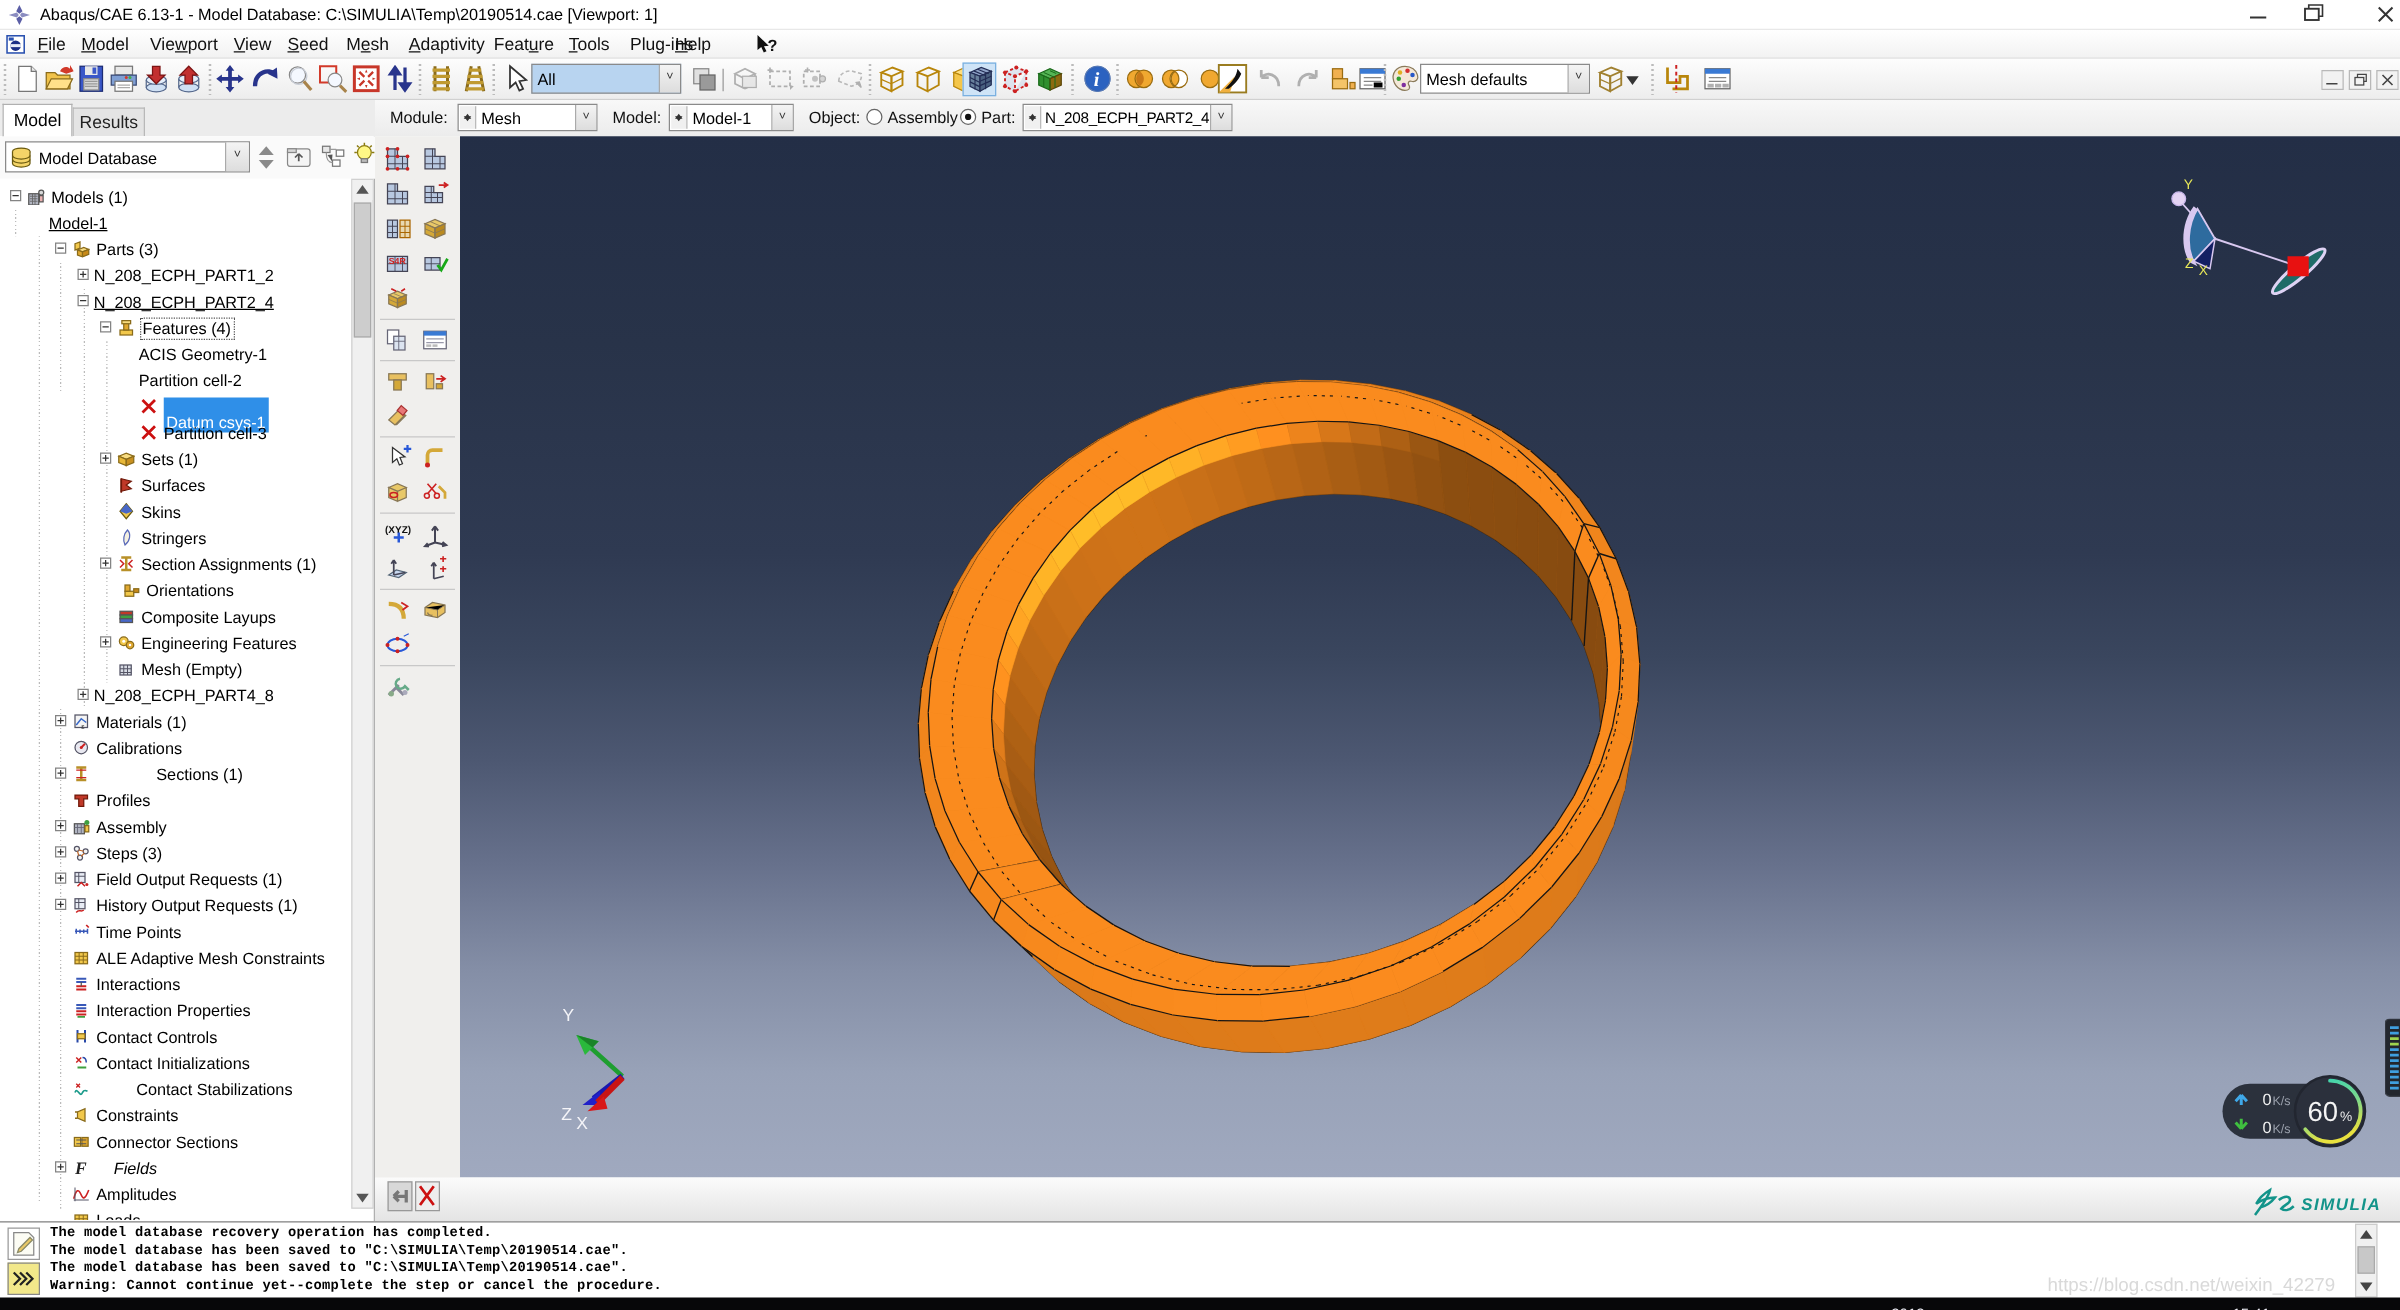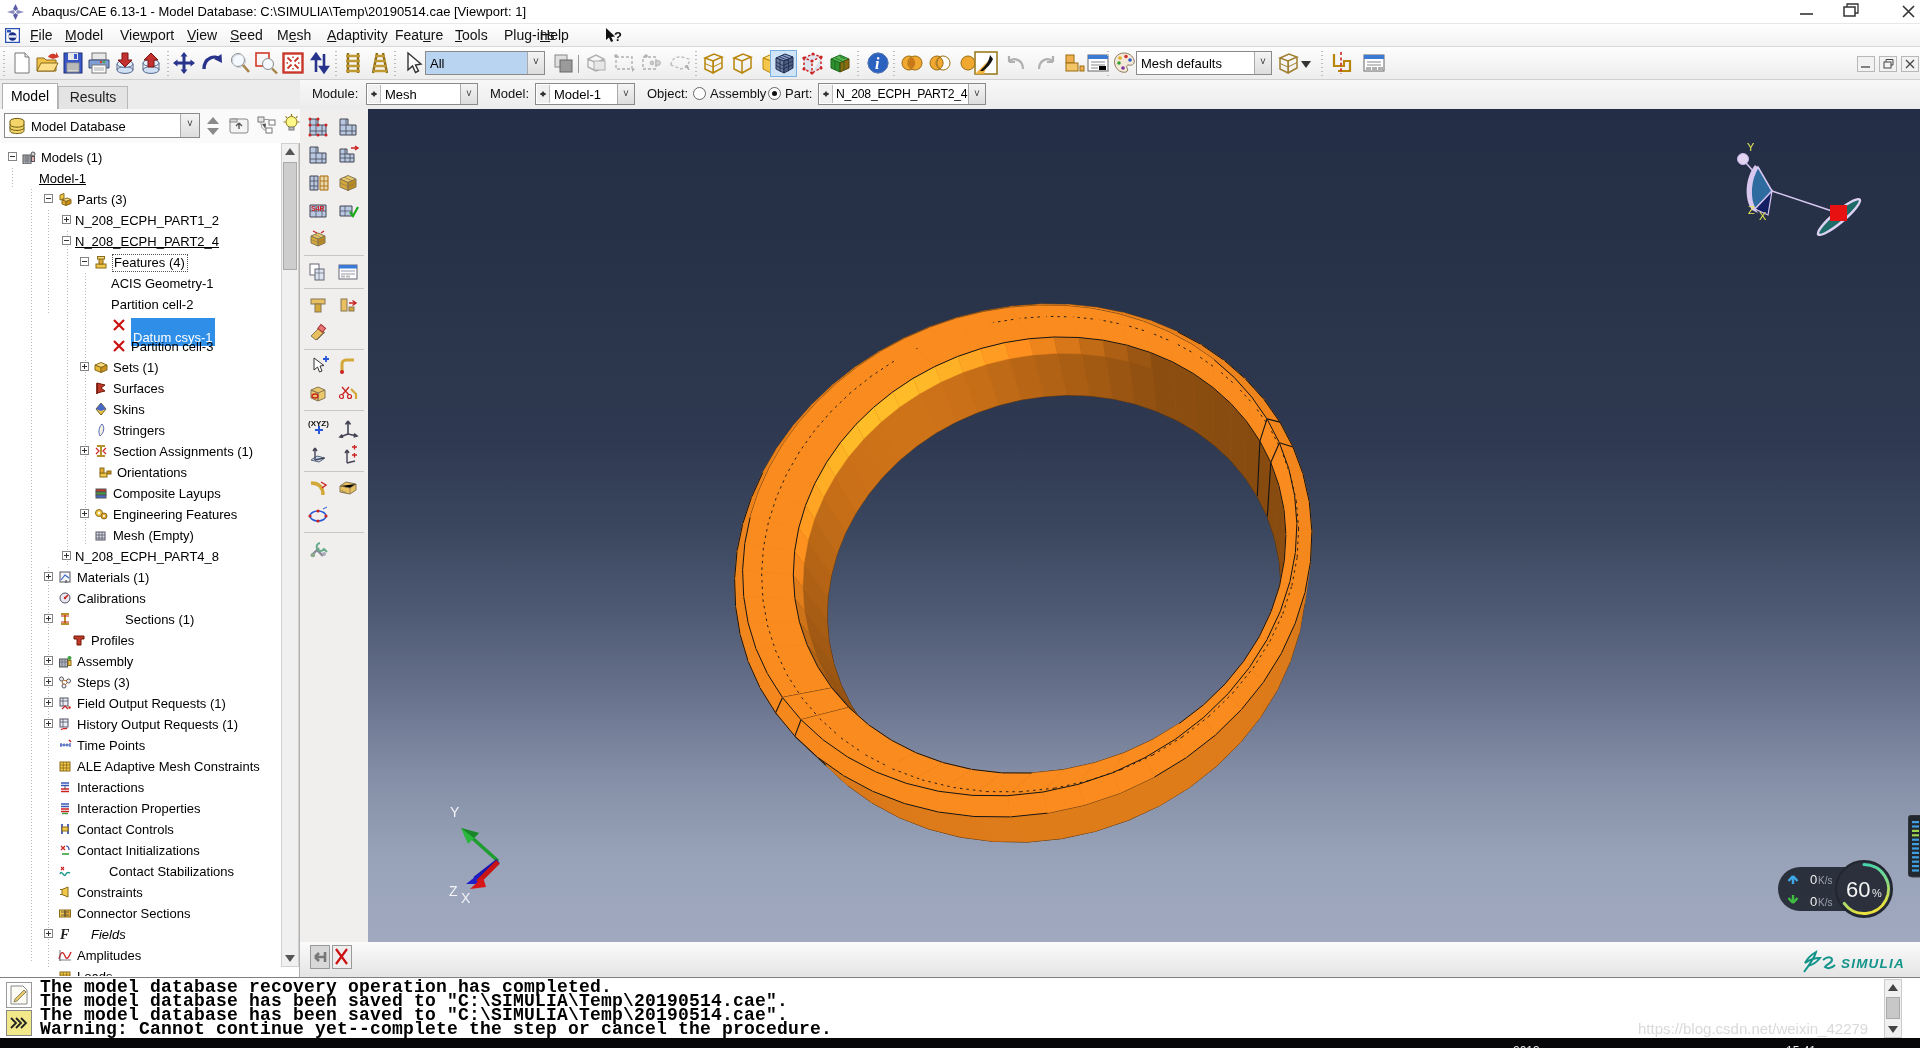--- a/index.html
+++ b/index.html
@@ -29,21 +29,21 @@
 .ebox:before{content:"";position:absolute;left:1px;top:3px;width:5px;height:1px;background:#333}
 .ebox.plus:after{content:"";position:absolute;left:3px;top:1px;width:1px;height:5px;background:#333}
 .ticon{position:absolute;top:3px;width:14px;height:14px}
 .tlabel{position:absolute;top:3px}
 #toolbox{position:absolute;left:300px;top:109px;width:68px;height:868px;background:#f0efed}
 .tbtn{position:absolute;width:28px;height:26px;background:#f0efed;border-radius:2px}
 .tsep{position:absolute;left:4px;width:60px;height:1px;background:#c8c8c8}
 #viewport{position:absolute;left:368px;top:109px;width:1552px;height:833px;background:linear-gradient(#232e46 0%,#283349 20%,#2f3a52 40%,#3a465e 50%,#4d5872 60%,#67718c 70%,#848ea6 80%,#98a2b8 90%,#a0a9bf 100%)}
 #promptstrip{position:absolute;left:300px;top:942px;width:1620px;height:35px;background:linear-gradient(#fbfbfb,#e4e4e4)}
 #msgarea{position:absolute;left:0;top:977px;width:1920px;height:61px;background:#fff;border-top:1px solid #808080}
-#msgtext{position:absolute;left:40px;top:3px;font-family:"Liberation Mono",monospace;font-size:18px;line-height:13.9px;letter-spacing:0.2px;font-weight:bold;color:#000;white-space:pre}
+#msgtext{position:absolute;left:40px;top:3px;font-family:"Liberation Mono",monospace;font-size:11px;line-height:13.9px;letter-spacing:0.2px;font-weight:bold;color:#000;white-space:pre}
 #blackbar{position:absolute;left:0;top:1038px;width:1920px;height:10px;background:#070709}
 .wmark{position:absolute;color:#d9d9d9;font-size:15px}
 .ibtn{position:absolute;width:24px;height:24px;top:4px}
 svg{display:block}
 </style></head>
 <body>
 
 <div id="titlebar">
   <svg class="abs" style="left:7px;top:4px" width="17" height="16" viewBox="0 0 17 16">
     <path d="M8.5 0 L11 5 L8.5 7 L6 5 Z" fill="#5b5ea6"></path>
@@ -336,21 +336,21 @@
   <div class="radio on" style="left:768px;top:7px"></div>
   <div class="ctxlab" style="left:785px">Part:</div>
   <div class="combo" style="left:818px;top:3px;width:168px">
       <div class="spin"></div>
       <span class="txt" style="left:17px;font-size:12.2px;letter-spacing:-0.2px">N_208_ECPH_PART2_4</span>
       <span class="ddv">˅</span>
     </div>
 </div>
 <div id="tabrow">
   <div class="tab" style="left:2px;width:56px;background:#fff;border:1px solid #b0b0b0;border-bottom:none;z-index:2">Model</div>
-  <div class="tab" style="left:58px;width:70px;background:#e4e4e4;border:1px solid #b8b8b8;border-bottom:none;height:23px;top:6px;padding-top:2px;color:#222">Results</div>
+  <div class="tab" style="left:58px;width:58px;background:#e4e4e4;border:1px solid #b8b8b8;border-bottom:none;height:23px;top:6px;padding-top:2px;color:#222">Results</div>
 </div>
 
 <div id="leftpanel">
  <div class="abs" style="left:0;top:0;width:300px;height:34px;background:#fafafa">
   <div class="combo" style="left:4px;top:4px;width:196px;height:25px">
     <svg class="abs" style="left:3px;top:3px" width="18" height="18" viewBox="0 0 18 18">
           <ellipse cx="9" cy="4.2" rx="7" ry="2.8" fill="#f4d468" stroke="#6a5a10"></ellipse>
           <path d="M2 4.2 V13.8 C2 15.4 5.1 16.6 9 16.6 C12.9 16.6 16 15.4 16 13.8 V4.2" fill="#f4d468" stroke="#6a5a10"></path>
           <path d="M2 7.4 C2 9 5.1 10.2 9 10.2 C12.9 10.2 16 9 16 7.4 M2 10.6 C2 12.2 5.1 13.4 9 13.4 C12.9 13.4 16 12.2 16 10.6" fill="none" stroke="#6a5a10"></path>
         </svg>
@@ -537,21 +537,21 @@
         <span class="tlabel" style="left:77px;">Calibrations</span>
       </div>
 <div class="trow" style="left:0;top:466px;width:281px">
         <div class="ebox plus" style="left:44px"></div>
         <svg class="ticon" style="left:58px" viewBox="0 0 14 14">
           <path d="M3 2 H11 M3 12 H11 M7 2 V12" stroke="#b89028" stroke-width="2"></path>
           <path d="M3 4 H11 M3 10 H11" stroke="#cc2222" stroke-width="1"></path>
         </svg>
         <span class="tlabel" style="left:77px;margin-left:48px;">Sections (1)</span>
       </div>
-<div class="trow" style="left:14px;top:487px;width:303px">
+<div class="trow" style="left:0;top:487px;width:303px">
         <svg class="ticon" style="left:58px" viewBox="0 0 14 14">
           <path d="M2 3 H12 V6 H9 V12 H5 V6 H2 Z" fill="#c03828" stroke="#701808"></path>
         </svg>
         <span class="tlabel" style="left:77px;">Profiles</span>
       </div>
 <div class="trow" style="left:0;top:508px;width:281px">
         <div class="ebox plus" style="left:44px"></div>
         <svg class="ticon" style="left:58px" viewBox="0 0 14 14">
           <rect x="1.5" y="5" width="8" height="8" fill="#b0b4c0" stroke="#555"></rect>
           <path d="M1.5 8h8M4 5v8M7 5v8" stroke="#667" stroke-width="0.7"></path>

